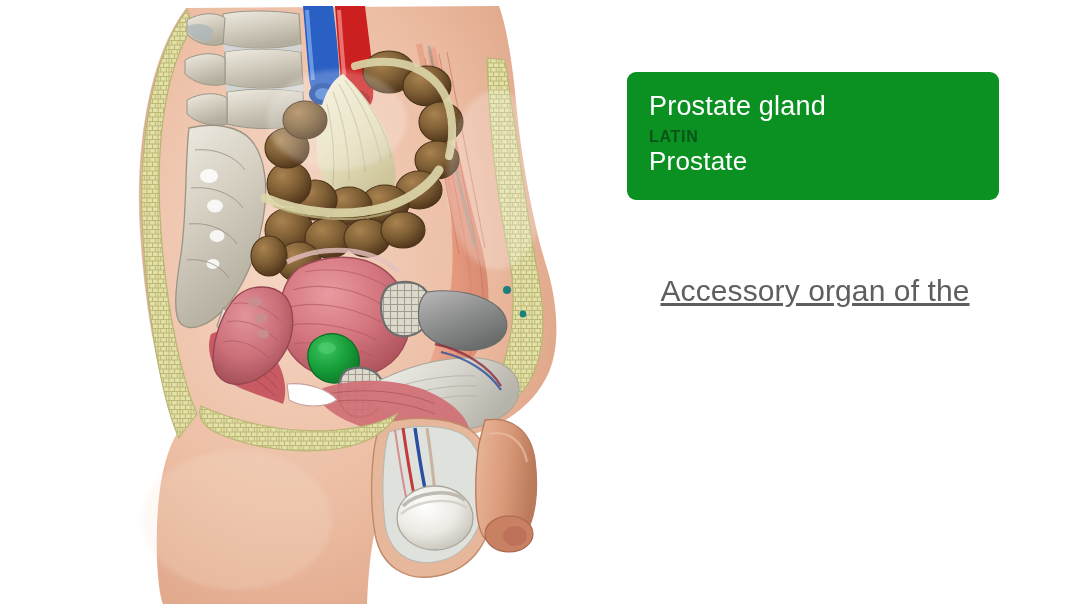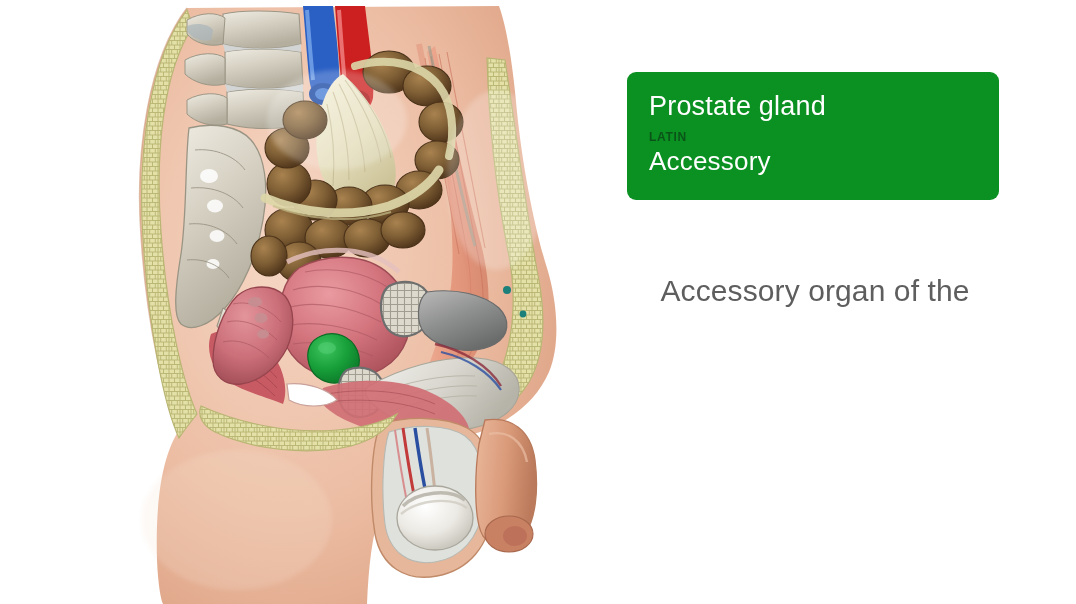--- a/index.html
+++ b/index.html
@@ -36,21 +36,21 @@
   #card-title {
     color:#ffffff;
     font-size:27px;
     font-weight:300;
     letter-spacing:0.2px;
     line-height:32px;
     white-space:nowrap;
   }
   #latin-label {
     color:#0a5418;
-    font-size:12px;
+    font-size:16px;
     font-weight:700;
     letter-spacing:0.7px;
     line-height:16px;
     margin-top:7px;
   }
   #card-latin-name {
     color:#ffffff;
     font-size:26px;
     font-weight:300;
     letter-spacing:0.2px;
@@ -64,21 +64,21 @@
     position:absolute;
     left:548px; top:268px;
     width:460px;
     text-align:center;
     color:#5e5e5e;
     font-size:30px;
     font-weight:300;
     line-height:45px;
     letter-spacing:0.1px;
   }
-  #description .line { display:block; white-space:nowrap; }
+  #description .line { display:block; white-space:nowrap;text-decoration:underline; }
 </style>
 </head>
 <body>
 
 <div id="slide">
 
   <div id="illustration-panel">
     <svg id="anatomy-svg" viewBox="0 0 540 604" xmlns="http://www.w3.org/2000/svg">
       <defs>
         <radialGradient id="gSkin" cx="35%" cy="40%" r="75%">
@@ -408,20 +408,20 @@
         <ellipse cx="200" cy="520" rx="95" ry="70" fill="#f7e2d2" filter="url(#softer)"></ellipse>
         <ellipse cx="300" cy="120" rx="70" ry="50" fill="#ffffff" filter="url(#softer)"></ellipse>
         <ellipse cx="460" cy="180" rx="50" ry="90" fill="#ffffff" filter="url(#softer)"></ellipse>
       </g>
     </svg>
   </div>
 
   <div id="info-card">
     <div id="card-title">Prostate gland</div>
     <div id="latin-label">LATIN</div>
-    <div id="card-latin-name">Accessory</div>
+    <div id="card-latin-name">Prostate</div>
   </div>
 
   <div id="description">
     <span class="line">Accessory organ of the</span>
   </div>
 
 </div>
 
 </body></html>

